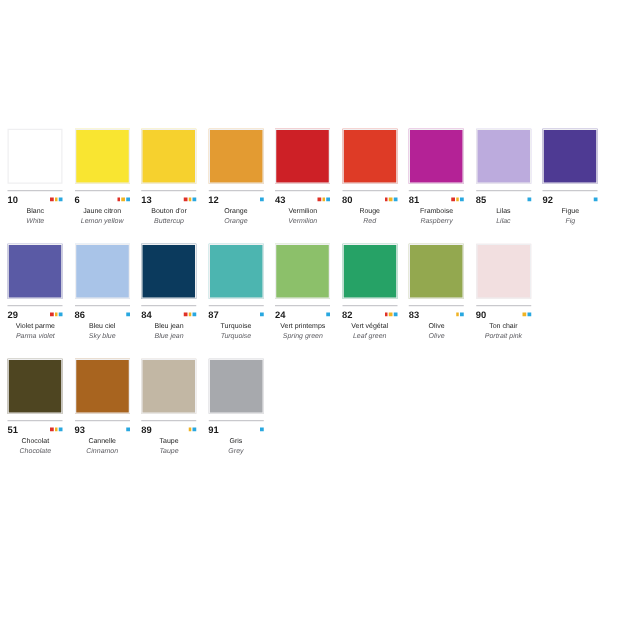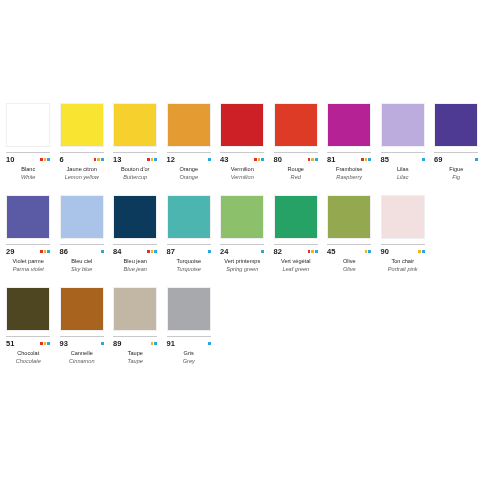--- a/index.html
+++ b/index.html
@@ -169,21 +169,21 @@
             <span class="dot" style="background: rgb(41, 168, 224);"></span>
           </span>
         </div>
         <div class="name-fr">Lilas</div>
         <div class="name-en">Lilac</div>
       </div>
       <div class="cell">
         <div class="swatch" style="background: rgb(78, 58, 147);"></div>
         <div class="rule"></div>
         <div class="meta">
-          <span class="code">69</span>
+          <span class="code">92</span>
           <span class="dots">
             <span class="dot" style="background: rgb(41, 168, 224);"></span>
           </span>
         </div>
         <div class="name-fr">Figue</div>
         <div class="name-en">Fig</div>
       </div>
     </div>
   <div class="row row-2">
       <div class="cell">
@@ -261,21 +261,21 @@
             <span class="dot" style="background: rgb(41, 168, 224);"></span>
           </span>
         </div>
         <div class="name-fr">Vert végétal</div>
         <div class="name-en">Leaf green</div>
       </div>
       <div class="cell">
         <div class="swatch" style="background: rgb(147, 168, 79);"></div>
         <div class="rule"></div>
         <div class="meta">
-          <span class="code">45</span>
+          <span class="code">83</span>
           <span class="dots">
             <span class="dot" style="background: rgb(240, 179, 35);"></span>
             <span class="dot" style="background: rgb(41, 168, 224);"></span>
           </span>
         </div>
         <div class="name-fr">Olive</div>
         <div class="name-en">Olive</div>
       </div>
       <div class="cell">
         <div class="swatch" style="background: rgb(242, 223, 224);"></div>

